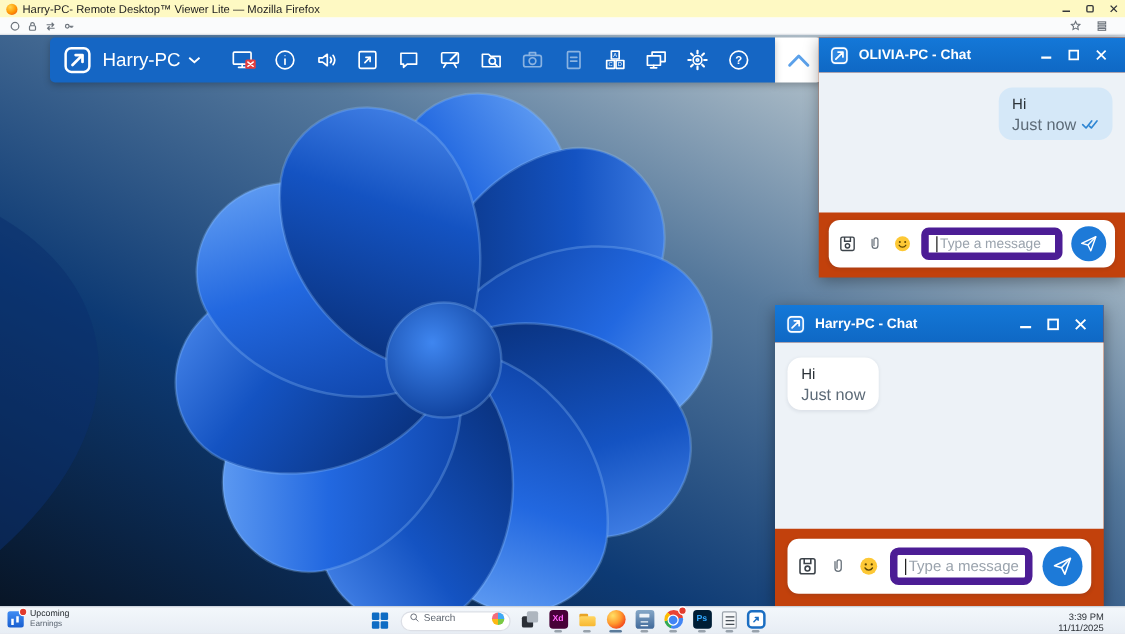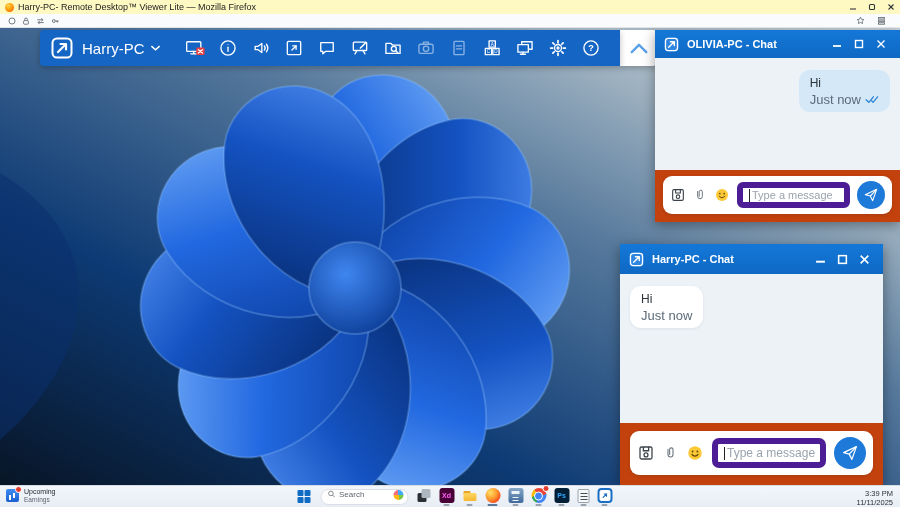--- a/index.html
+++ b/index.html
@@ -128,21 +128,21 @@
     background:conic-gradient(from -40deg, #ea4335 0 120deg, #4285f4 120deg 240deg, #34a853 240deg 300deg, #fbbc05 300deg 360deg); }
   .chrome-ic::after { content:""; position:absolute; left:50%; top:50%; transform:translate(-50%,-50%);
     width:7px; height:7px; border-radius:50%; background:#4285f4; border:1.5px solid #fff; }
   .chrome-badge { position:absolute; top:-3px; right:-3px; width:7px; height:7px; border-radius:50%;
     background:#e23b2e; border:1px solid #fff; }
   .notepad-ic { background:#f5f7f9; border:1px solid #9aa2ab; border-radius:1.5px; width:12px !important; height:14px !important; }
   .notepad-ic::after { content:""; position:absolute; left:2px; top:3px; width:7px; height:1.5px; background:#464e56;
     box-shadow:0 3px 0 0 #464e56, 0 6px 0 0 #464e56; }
   .app2-ic { border:2px solid #1b6ec2; border-radius:4px; background:#fff; }
   .app2-ic svg { stroke:#1b6ec2; fill:none; stroke-width:1.6; stroke-linecap:round; }
-  .tb-clock { position:absolute; right:7px; top:3px; text-align:right; font-size:7.5px; line-height:1.25;
+  .tb-clock { position:absolute; right:17px; top:3px; text-align:right; font-size:7.5px; line-height:1.25;
     color:#2a2f35; cursor:pointer; }
 </style>
 </head>
 <body>
 
 <div id="screen">
 
   <div class="titlebar">
     <span class="ff-icon"></span>
     <span>Harry-PC- Remote Desktop™ Viewer Lite — Mozilla Firefox</span>

